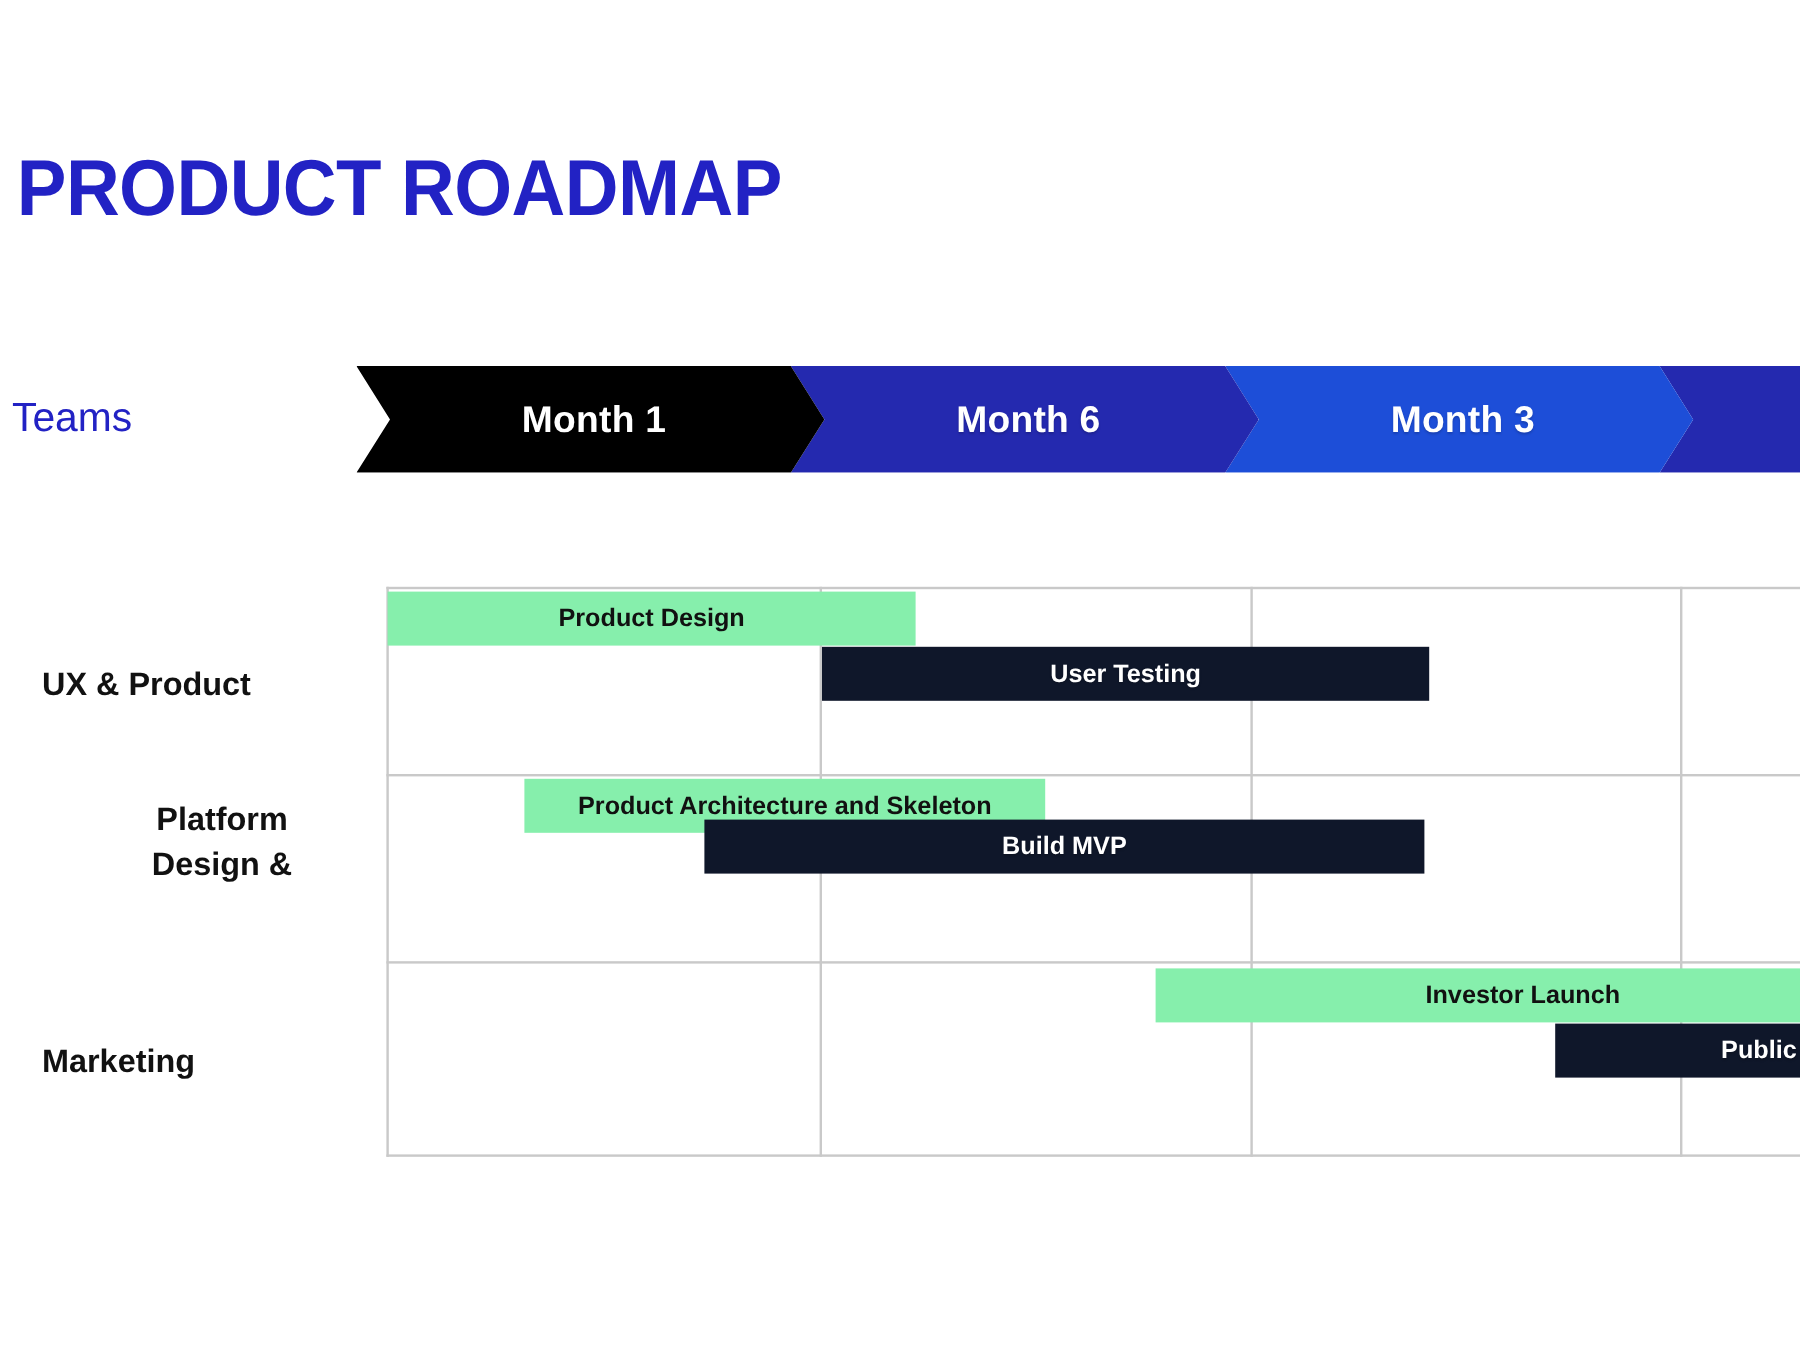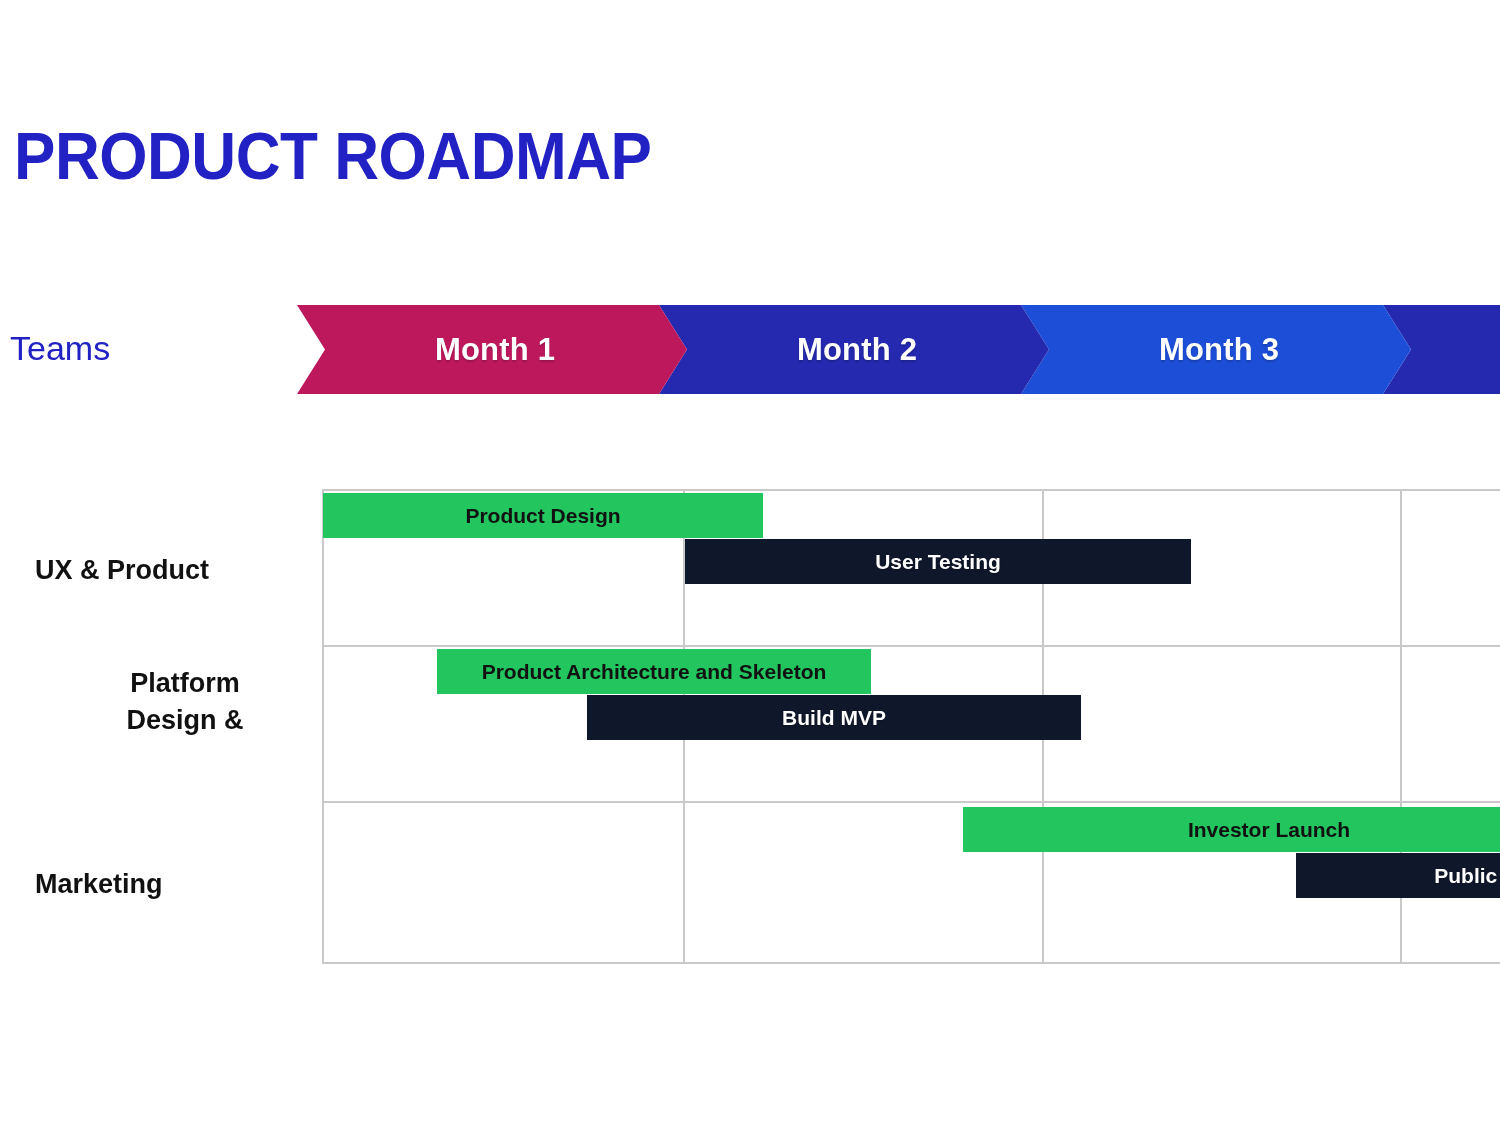--- a/index.html
+++ b/index.html
@@ -111,21 +111,21 @@
     justify-content: center;
     height: 45px;
     font-size: 21px;
     font-weight: 700;
     white-space: nowrap;
     box-sizing: border-box;
     padding: 0 10px;
     overflow: hidden;
   }
   .task-bar.light {
-    background: #22c55e;
+    background: #86efac;
     color: #111111;
   }
   .task-bar.dark {
     background: #0f172a;
     color: #ffffff;
     text-shadow: 0 1px 2px rgba(0,0,0,0.2);
   }
 
   
   .row-label {
@@ -142,25 +142,25 @@
 </head>
 <body>
 
 <div id="slide">
 
   <div id="page-title">PRODUCT ROADMAP</div>
 
   <div id="teams-label">Teams</div>
 
   <div id="month-header">
-      <div class="month-chevron" style="left: 0px; width: 390px; background: #be185d; z-index: 10;">
+      <div class="month-chevron" style="left: 0px; width: 390px; background: #000000; z-index: 10;">
         <span class="month-text">Month 1</span>
       </div>
       <div class="month-chevron" style="left: 362px; width: 390px; background: rgb(36, 41, 175); z-index: 9;">
-        <span class="month-text">Month 2</span>
+        <span class="month-text">Month 6</span>
       </div>
       <div class="month-chevron" style="left: 724px; width: 390px; background: #1d4ed8; z-index: 8;">
         <span class="month-text">Month 3</span>
       </div>
       <div class="month-chevron" style="left: 1086px; width: 390px; background: rgb(36, 41, 175); z-index: 7;"></div>
     </div>
 
   <div id="row-labels"></div>
 
   <div id="gantt">
@@ -177,21 +177,21 @@
     <div id="gantt-bars">
         <div class="task-bar light" style="left: 1px; width: 440px; top: 4px; z-index: 5;">
           <span>Product Design</span>
         </div>
         <div class="task-bar dark" style="left: 363px; width: 506px; top: 50px; z-index: 6;">
           <span>User Testing</span>
         </div>
         <div class="task-bar light" style="left: 115px; width: 434px; top: 160px; z-index: 5;">
           <span>Product Architecture and Skeleton</span>
         </div>
-        <div class="task-bar dark" style="left: 265px; width: 494px; top: 206px; z-index: 6;">
+        <div class="task-bar dark" style="left: 265px; width: 600px; top: 194px; z-index: 6;">
           <span>Build MVP</span>
         </div>
         <div class="task-bar light" style="left: 641px; width: 612px; top: 318px; z-index: 5; align-items: center;">
           <span>Investor Launch</span>
         </div>
         <div class="task-bar dark" style="left: 974px; width: 420px; top: 364px; z-index: 6;">
           <span>Public Launch</span>
         </div>
       </div>
   </div>

